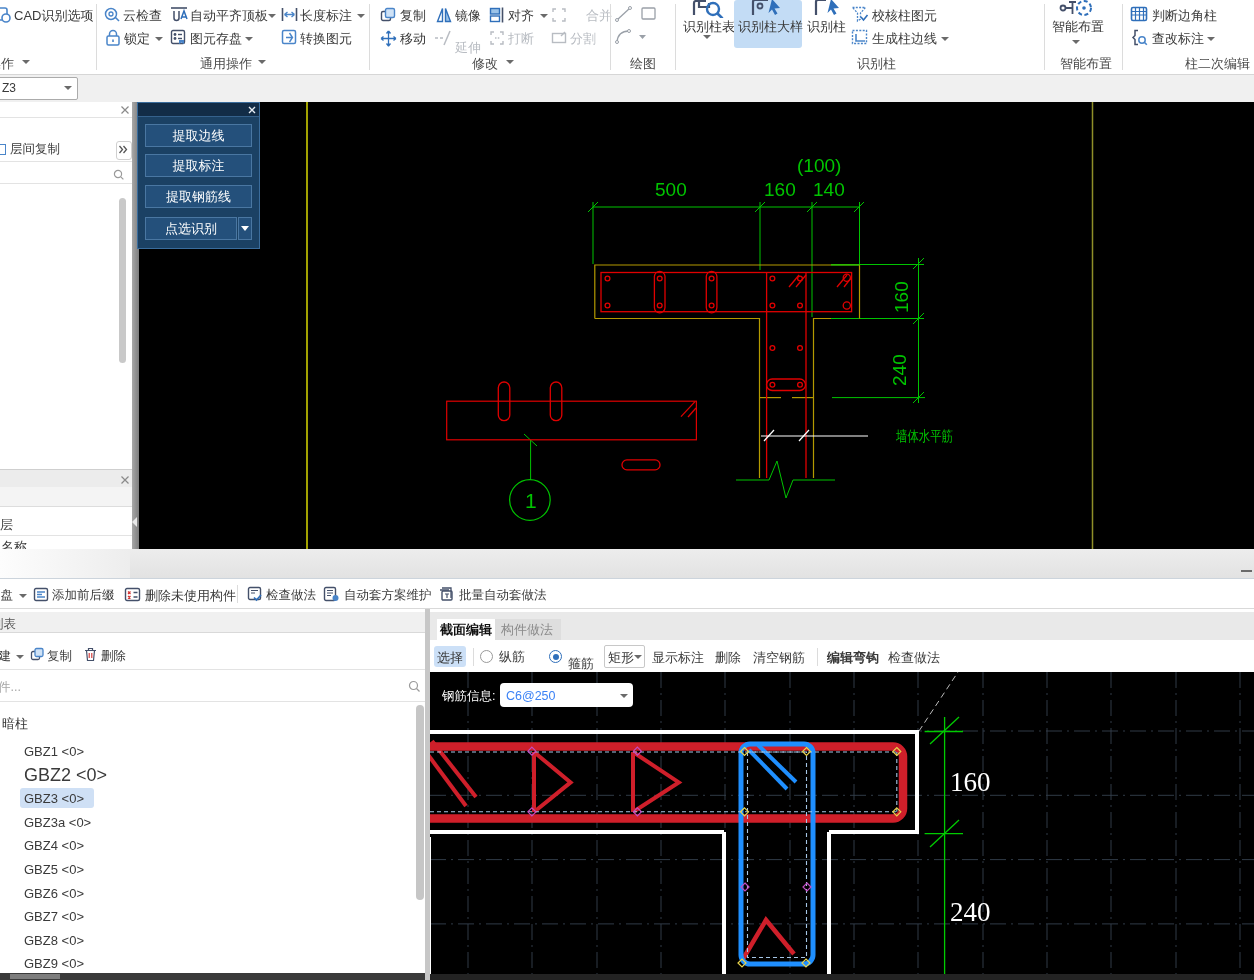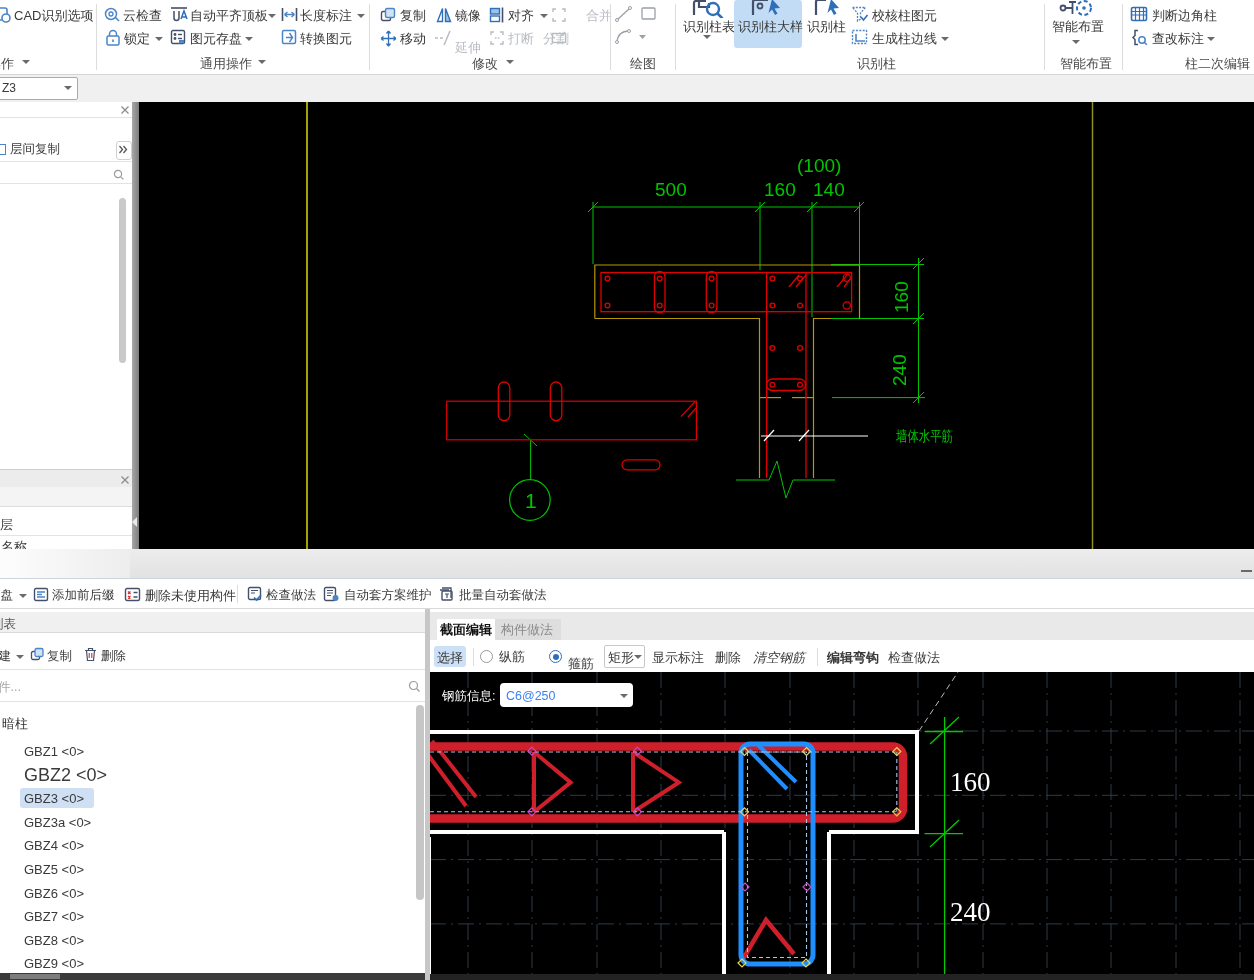--- a/index.html
+++ b/index.html
@@ -104,21 +104,21 @@
     </svg>
   <div class="abs txt gray" style="left:508px;top:32px;">打断</div>
   <svg class="abs" style="left:551px;top:7px" width="16" height="16" viewBox="0 0 16 16">
       <path d="M2 5 v-3 h3 M2 11 v3 h3 M14 5 v-3 h-3 M14 11 v3 h-3" stroke="#b8bcc2" stroke-width="1.4" fill="none"></path>
     </svg>
   <div class="abs txt gray" style="left:570px;top:9px;margin-left:16px;">合并</div>
   <svg class="abs" style="left:551px;top:30px" width="16" height="16" viewBox="0 0 16 16">
       <rect x="1.5" y="3.5" width="13" height="9" fill="none" stroke="#b8bcc2" stroke-width="1.4"></rect>
       <path d="M10 6 l4-4" stroke="#b8bcc2" stroke-width="1.4"></path>
     </svg>
-  <div class="abs txt gray" style="left:543px;top:32px;">分割</div>
+  <div class="abs txt gray" style="left:570px;top:32px;">分割</div>
   <div class="abs lbl" style="left:472px;top:55px;">修改</div>
     <span class="abs caret" style="left:506px;top:60px;"></span>
   <div class="sep" style="left:610px;top:4px;height:66px;"></div>
 
   <svg class="abs" style="left:615px;top:6px" width="46" height="17" viewBox="0 0 46 17">
       <path d="M2 14 L15 2" stroke="#9aa0a8" stroke-width="1.3"></path>
       <circle cx="2" cy="14" r="1.5" fill="#fff" stroke="#9aa0a8"></circle>
       <circle cx="15" cy="2" r="1.5" fill="#fff" stroke="#9aa0a8"></circle>
       <rect x="27" y="2" width="13" height="11" rx="1" fill="none" stroke="#9aa0a8" stroke-width="1.3"></rect>
     </svg>
@@ -314,20 +314,32 @@
       <rect x="622" y="459.9" width="38" height="9.9" rx="4.9"></rect>
     </g>
 
     <g stroke="#ffffff" stroke-width="1.2">
       <line x1="761" y1="436" x2="868" y2="436"></line>
       <line x1="764" y1="441" x2="774" y2="430"></line>
       <line x1="799" y1="441" x2="809" y2="430"></line>
     </g>
   </svg>
 
+  <div class="abs" style="left:137px;top:102px;width:123px;height:147px;background:#1b4164;border:1px solid #3a6c9c;box-sizing:border-box;">
+    <div style="position:absolute;left:0;top:0;width:100%;height:13px;background:#122c47;border-bottom:1px solid #35618c;"></div>
+    <svg style="position:absolute;right:3px;top:3px" width="8" height="8" viewBox="0 0 8 8">
+        <path d="M1 1 l6 6 M7 1 l-6 6" stroke="#e8eef5" stroke-width="1.4"></path>
+      </svg>
+    <div style="position:absolute;left:7px;top:21px;width:107px;height:23px;background:#24507b;border:1px solid #4a77a2;box-sizing:border-box;color:#fff;font-size:13px;text-align:center;line-height:21px;">提取边线</div>
+    <div style="position:absolute;left:7px;top:51px;width:107px;height:23px;background:#24507b;border:1px solid #4a77a2;box-sizing:border-box;color:#fff;font-size:13px;text-align:center;line-height:21px;">提取标注</div>
+    <div style="position:absolute;left:7px;top:82px;width:107px;height:23px;background:#24507b;border:1px solid #4a77a2;box-sizing:border-box;color:#fff;font-size:13px;text-align:center;line-height:21px;">提取钢筋线</div>
+    <div style="position:absolute;left:7px;top:114px;width:92px;height:23px;background:#24507b;border:1px solid #4a77a2;box-sizing:border-box;color:#fff;font-size:13px;text-align:center;line-height:21px;">点选识别</div>
+    <div style="position:absolute;left:100px;top:114px;width:14px;height:23px;background:#24507b;border:1px solid #4a77a2;box-sizing:border-box;"></div>
+    <div style="position:absolute;left:103px;top:123px;width:0;height:0;border-left:4px solid transparent;border-right:4px solid transparent;border-top:5px solid #fff;"></div>
+  </div>
 
   <div class="abs" style="left:0;top:549px;width:1254px;height:29px;background:linear-gradient(180deg,#ededed,#e2e2e2);border-bottom:1px solid #ccd4dc;"></div>
   <div class="abs" style="left:0;top:549px;width:130px;height:29px;background:linear-gradient(90deg,#fdfdfd,#ededed);"></div>
   <div class="abs" style="left:1241px;top:570px;width:11px;height:2px;background:#6a6a6a;"></div>
 
   <div class="abs" style="left:0;top:579px;width:1254px;height:29px;background:#fff;border-bottom:1px solid #d9d9d9;"></div>
   <div class="abs txt" style="left:-12px;top:589px;font-size:12.5px;">存盘</div>
     <span class="abs caret" style="left:19px;top:594px;"></span>
   <svg class="abs" style="left:33px;top:587px" width="16" height="15" viewBox="0 0 16 15">
       <rect x="1.5" y="1.5" width="13" height="12" rx="1.5" fill="none" stroke="#44506a" stroke-width="1.4"></rect>
@@ -417,21 +429,21 @@
   <div class="abs" style="left:480px;top:650px;width:11px;height:11px;border:1.2px solid #9a9a9a;border-radius:50%;background:#fff;"></div>
   <div class="abs txt" style="left:499px;top:650px;font-size:13px;">纵筋</div>
   <div class="abs" style="left:549px;top:650px;width:11px;height:11px;border:1.2px solid #2f6fba;border-radius:50%;background:#fff;"></div>
   <div class="abs" style="left:552.5px;top:653.5px;width:6px;height:6px;background:#2f6fba;border-radius:50%;"></div>
   <div class="abs txt" style="left:568px;top:650px;font-size:13px;margin-top:7px;">箍筋</div>
   <div class="abs" style="left:604px;top:645px;width:39px;height:21px;background:#fff;border:1px solid #c8c8c8;border-radius:2px;"></div>
   <div class="abs txt" style="left:608px;top:651px;font-size:13px;">矩形</div>
     <span class="abs caret" style="left:634px;top:655px;"></span>
   <div class="abs txt" style="left:652px;top:651px;font-size:13px;">显示标注</div>
   <div class="abs txt" style="left:715px;top:651px;font-size:13px;">删除</div>
-  <div class="abs txt" style="left:753px;top:651px;font-size:13px;font-style:italic;">清空钢筋</div>
+  <div class="abs txt" style="left:753px;top:651px;font-size:13px;">清空钢筋</div>
   <div class="sep" style="left:817px;top:648px;height:18px;"></div>
   <div class="abs txt" style="left:827px;top:651px;font-size:13px;font-weight:bold;">编辑弯钩</div>
   <div class="abs txt" style="left:888px;top:651px;font-size:13px;">检查做法</div>
 
   <div class="abs" style="left:430px;top:672px;width:824px;height:308px;background:#000;"></div>
   <svg class="abs" style="left:430px;top:672px" width="824" height="308" viewBox="430 672 824 308">
 
     <g stroke="#36424f" stroke-width="0.9" stroke-dasharray="16 5 2 5" fill="none">
       <line x1="468" y1="672" x2="468" y2="980"></line>
         <line x1="532" y1="672" x2="532" y2="980"></line>

